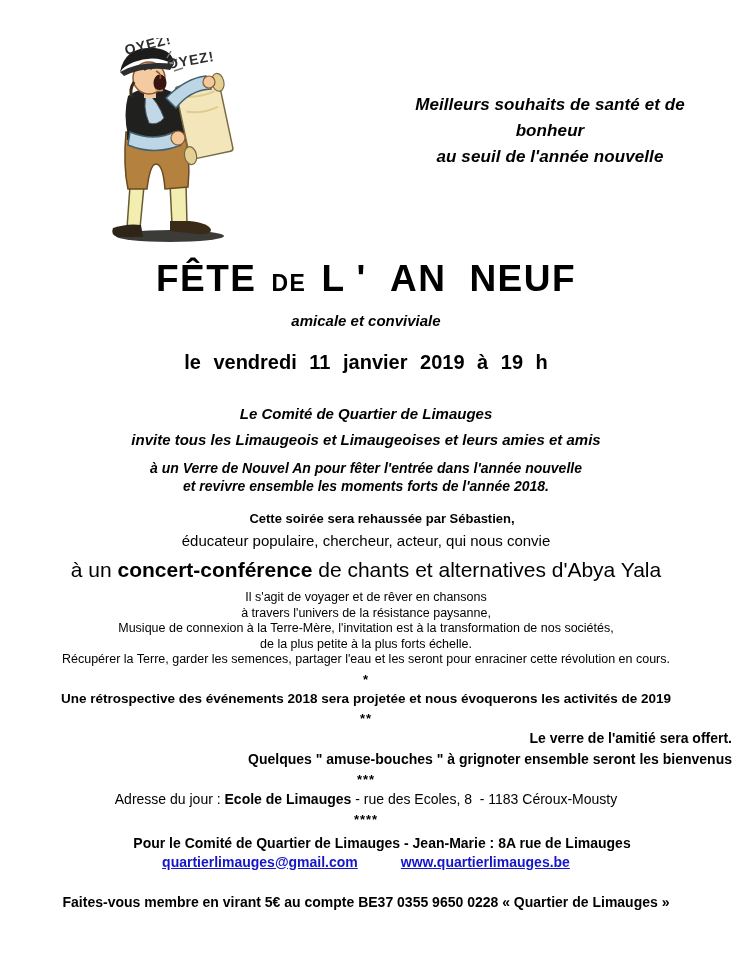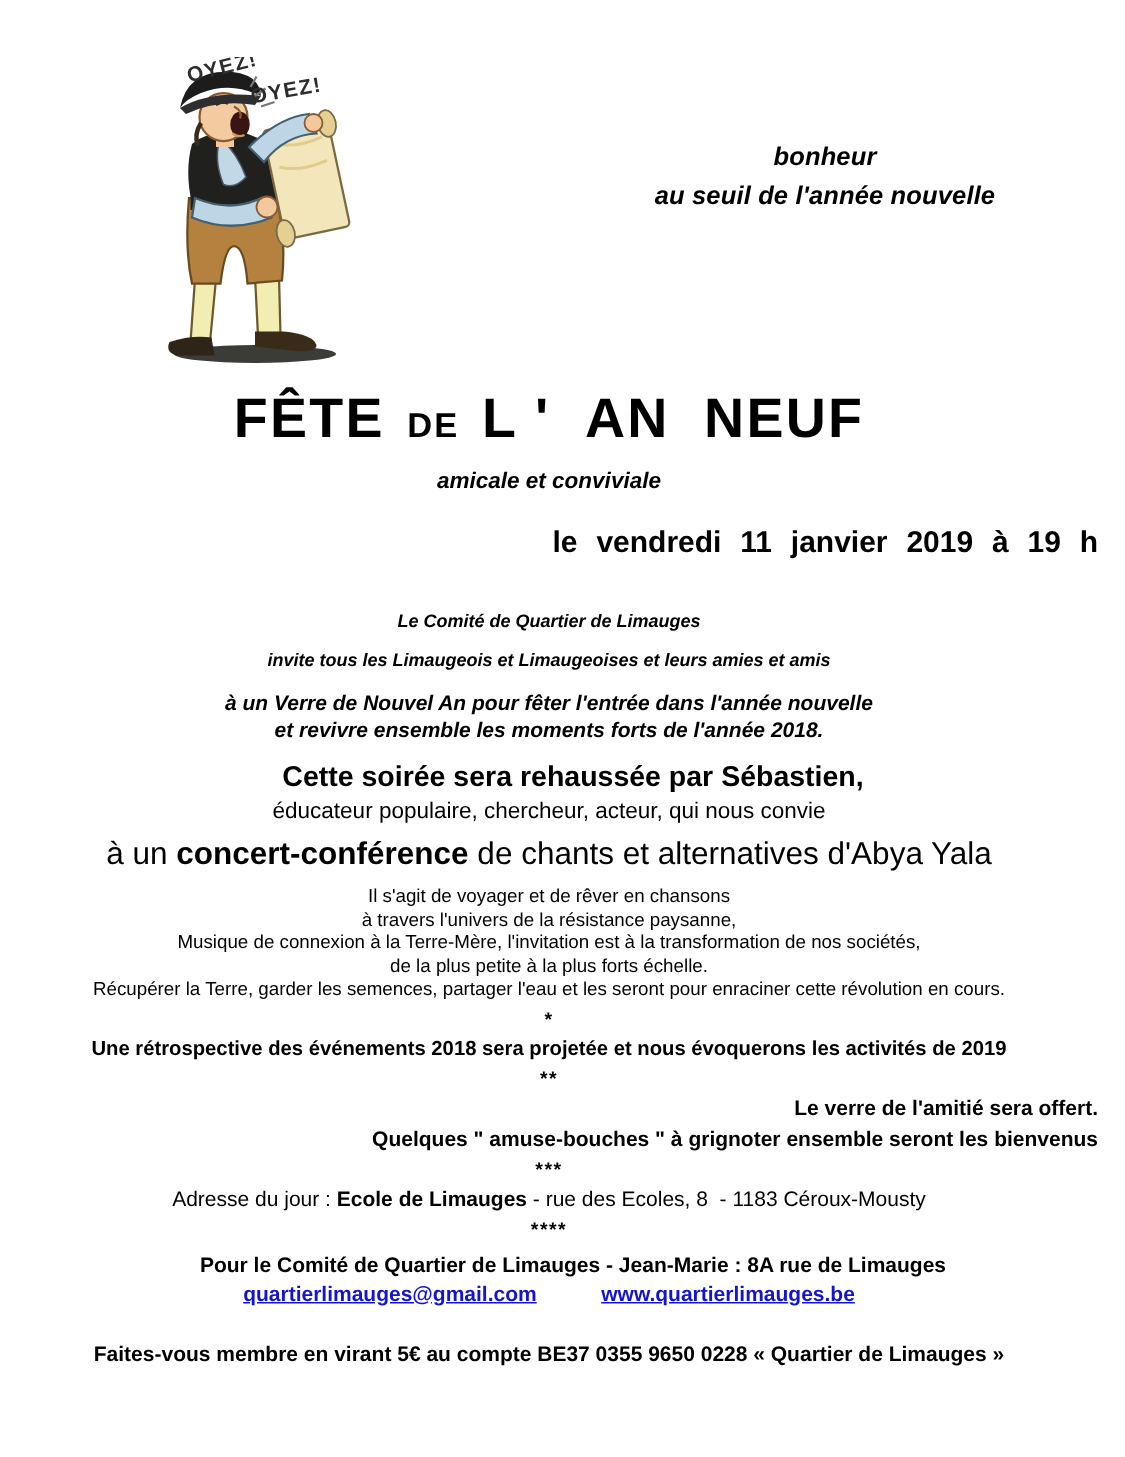--- a/index.html
+++ b/index.html
@@ -25,26 +25,26 @@
 
   
   .main { position: absolute; left: 0; top: 258px; width: 732px; text-align: center; }
 
   .title-row { display: flex; justify-content: center; align-items: baseline; gap: 15px;
                font-weight: bold; font-size: 37px; letter-spacing: 1.5px; line-height: 42px; }
   .title-de  { font-size: 23px; }
   .title-gap { margin-left: 8px; }
   .subtitle  { margin-top: 8px; font-size: 15px; font-weight: bold; font-style: italic; }
 
-  .date-line { margin-top: 22px; font-size: 20px; font-weight: bold; word-spacing: 7px; text-align: right; }
+  .date-line { margin-top: 22px; font-size: 20px; font-weight: bold; word-spacing: 7px; }
 
-  .comite  { margin-top: 27px; font-size: 12px; font-weight: bold; font-style: italic; line-height: 26px; }
+  .comite  { margin-top: 27px; font-size: 15px; font-weight: bold; font-style: italic; line-height: 26px; }
   .verre   { margin-top: 6px; font-size: 14px; font-weight: 600; font-style: italic; line-height: 18px; }
 
-  .seb1 { margin-top: 13px; font-size: 19px; font-weight: bold; line-height: 22px; padding-left: 32px; }
+  .seb1 { margin-top: 13px; font-size: 13px; font-weight: bold; line-height: 22px; padding-left: 32px; }
   .seb2 { margin-top: 1px; font-size: 15px; line-height: 19px; }
 
   .concert { margin-top: 6px; font-size: 21px; line-height: 28px; }
   .concert .bold { font-weight: bold; }
 
   .desc { margin-top: 6px; font-size: 12.5px; line-height: 15.5px; }
 
   .star  { margin-top: 5px; font-size: 13px; font-weight: bold; line-height: 14px; letter-spacing: 1px; }
   .retro { margin-top: 3px; font-size: 13.5px; font-weight: bold; line-height: 17px; }
   .drink { margin-top: 3px; font-size: 14px; font-weight: bold; line-height: 18px; text-align: right; }
@@ -112,20 +112,21 @@
       <path d="M50,34 Q70,22 104,26 L100,32 Q75,28 54,38 Z" fill="#2e2e2e"></path>
 
       <path d="M100,26 l7,-5 M104,33 l9,-3 M97,20 l4,-7" stroke="#777" stroke-width="1.5" fill="none"></path>
 
       <text x="56" y="17" transform="rotate(-14 56 17)">OYEZ!</text>
       <text x="98" y="31" transform="rotate(-10 98 31)">OYEZ!</text>
     </svg>
   </div>
 
   <div class="greeting">
+    <div>Meilleurs souhaits de santé et de</div>
     <div>bonheur</div>
     <div>au seuil de l'année nouvelle</div>
   </div>
 
   <div class="main">
 
     <div class="title-row">
       <span>FÊTE</span>
       <span class="title-de">DE</span>
       <span>L '</span>

